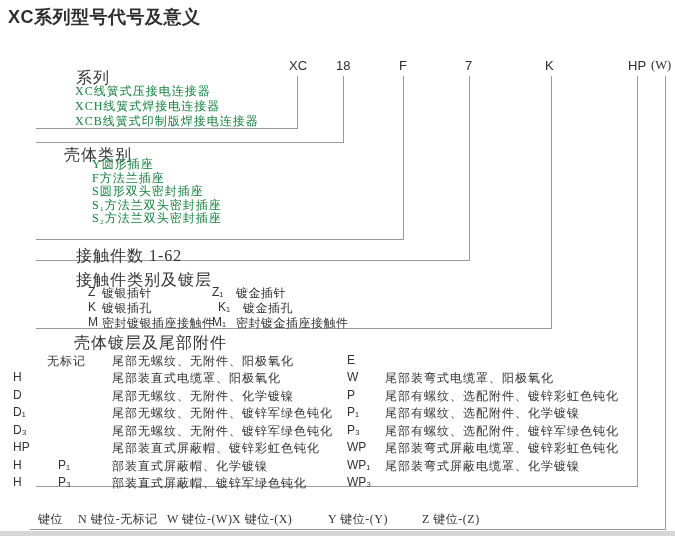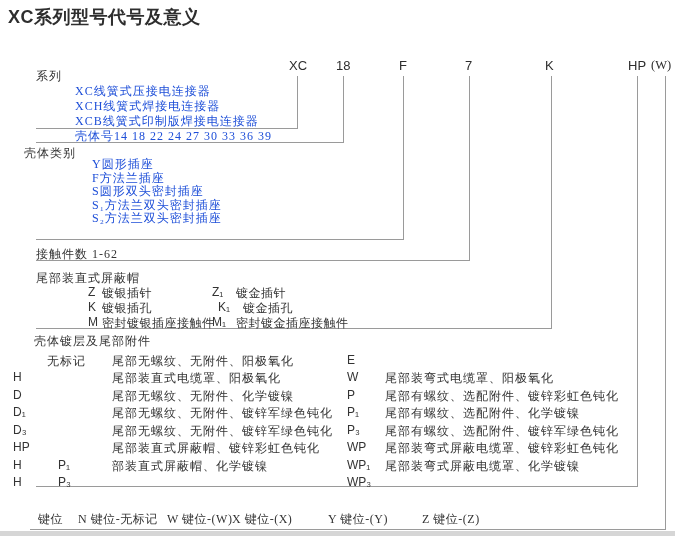--- a/index.html
+++ b/index.html
@@ -4,22 +4,22 @@
 <style>
   html,body{margin:0;padding:0;background:#fff;}
   .page{position:relative;width:675px;height:536px;background:#ffffff;overflow:hidden;
         font-family:"Liberation Serif","DejaVu Serif",serif;color:#333;}
   .title{position:absolute;left:8px;top:5px;margin:0;font-size:18px;font-weight:bold;
          font-family:"Liberation Sans","DejaVu Sans",sans-serif;color:#2e2e2e;letter-spacing:.5px;}
   svg.connectors{position:absolute;left:0;top:0;}
   .code-part{position:absolute;top:58px;font-family:"Liberation Sans","DejaVu Sans",sans-serif;
              font-size:13px;color:#2d2d2d;}
   .code-w{font-family:"Liberation Serif","DejaVu Serif",serif;font-size:12.5px;}
-  .sec-label{position:absolute;font-size:12px;letter-spacing:1px;color:#333;}
-  .stack{position:absolute;font-size:12px;letter-spacing:1px;color:#1d4ed8;}
+  .sec-label{position:absolute;font-size:16px;letter-spacing:1px;color:#333;margin-left:40px;}
+  .stack{position:absolute;font-size:12px;letter-spacing:1px;color:#15803d;}
   .stack div{height:15px;line-height:15px;white-space:nowrap;}
   .stack.tight div{height:13.6px;line-height:13.6px;}
   .crow{position:absolute;left:88px;width:580px;height:15px;font-size:12px;color:#333;}
   .crow span{position:absolute;top:0;white-space:nowrap;letter-spacing:.5px;}
   .crow .c1{left:0;font-family:"Liberation Sans","DejaVu Sans",sans-serif;letter-spacing:0;}
   .crow .d1{left:14px;}
   .crow .c2{left:124px;font-family:"Liberation Sans","DejaVu Sans",sans-serif;letter-spacing:0;}
   .crow .d2{left:148px;}
   .prow{position:absolute;left:0;width:675px;height:14px;font-size:12px;color:#333;}
   .prow span{position:absolute;top:0;white-space:nowrap;}
@@ -59,35 +59,34 @@
     <span class="code-part" style="left:545px">K</span>
     <span class="code-part" style="left:628px">HP</span>
     <span class="code-part code-w" style="left:651px">(W)</span>
   </div>
 
   <span class="sec-label" style="left:36px;top:68px">系列</span>
   <div class="stack" style="left:75px;top:84px">
     <div>XC线簧式压接电连接器</div>
     <div>XCH线簧式焊接电连接器</div>
     <div>XCB线簧式印制版焊接电连接器</div>
-    <div>壳体号14 18 22 24 27 30 33 36 39</div>
   </div>
 
   <span class="sec-label" style="left:24px;top:145px">壳体类别</span>
   <div class="stack tight" style="left:92px;top:158px">
     <div>Y圆形插座</div>
     <div>F方法兰插座</div>
     <div>S圆形双头密封插座</div>
     <div>S₁方法兰双头密封插座</div>
     <div>S₂方法兰双头密封插座</div>
   </div>
 
   <span class="sec-label" style="left:36px;top:246px">接触件数 1-62</span>
 
-  <span class="sec-label" style="left:36px;top:270px">尾部装直式屏蔽帽</span>
+  <span class="sec-label" style="left:36px;top:270px">接触件类别及镀层</span>
   <div class="crow" style="top:285px">
     <span class="c1">Z</span>
     <span class="d1">镀银插针</span>
     <span class="c2">Z₁</span>
     <span class="d2">镀金插针</span>
   </div>
   <div class="crow" style="top:300px">
     <span class="c1">K</span>
     <span class="d1">镀银插孔</span>
     <span class="c2" style="left:130px">K₁</span>
@@ -140,20 +139,21 @@
   <div class="prow" style="top:458px">
     <span class="lc">H</span>
     <span class="lc2">P₁</span>
     <span class="ld">部装直式屏蔽帽、化学镀镍</span>
     <span class="rc">WP₁</span>
     <span class="rd">尾部装弯式屏蔽电缆罩、化学镀镍</span>
   </div>
   <div class="prow" style="top:475px">
     <span class="lc">H</span>
     <span class="lc2">P₃</span>
+    <span class="ld">部装直式屏蔽帽、镀锌军绿色钝化</span>
     <span class="rc">WP₃</span>
   </div>
 
   <div class="keyrow">
     <span style="left:38px">键位</span>
     <span style="left:78px">N 键位-无标记</span>
     <span style="left:167px">W 键位-(W)</span>
     <span style="left:232px">X 键位-(X)</span>
     <span style="left:328px">Y 键位-(Y)</span>
     <span style="left:422px">Z 键位-(Z)</span>

